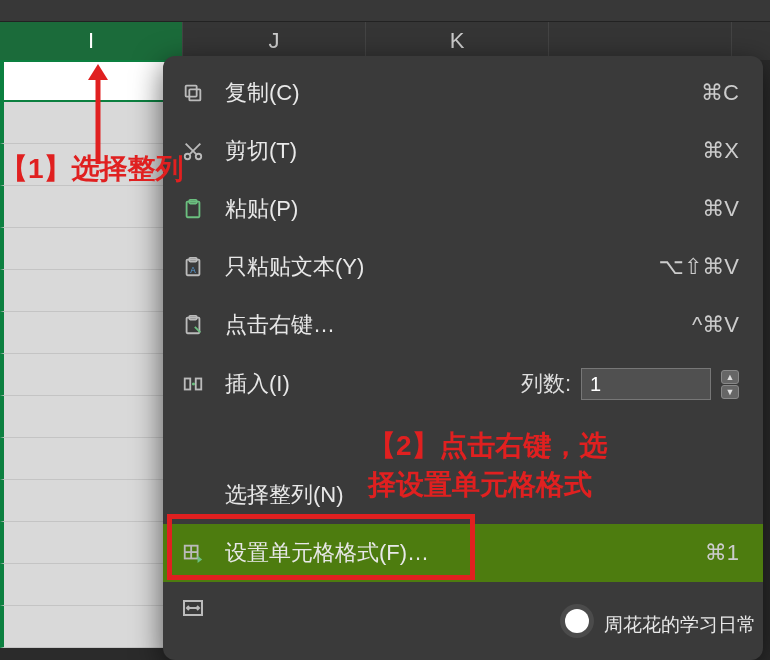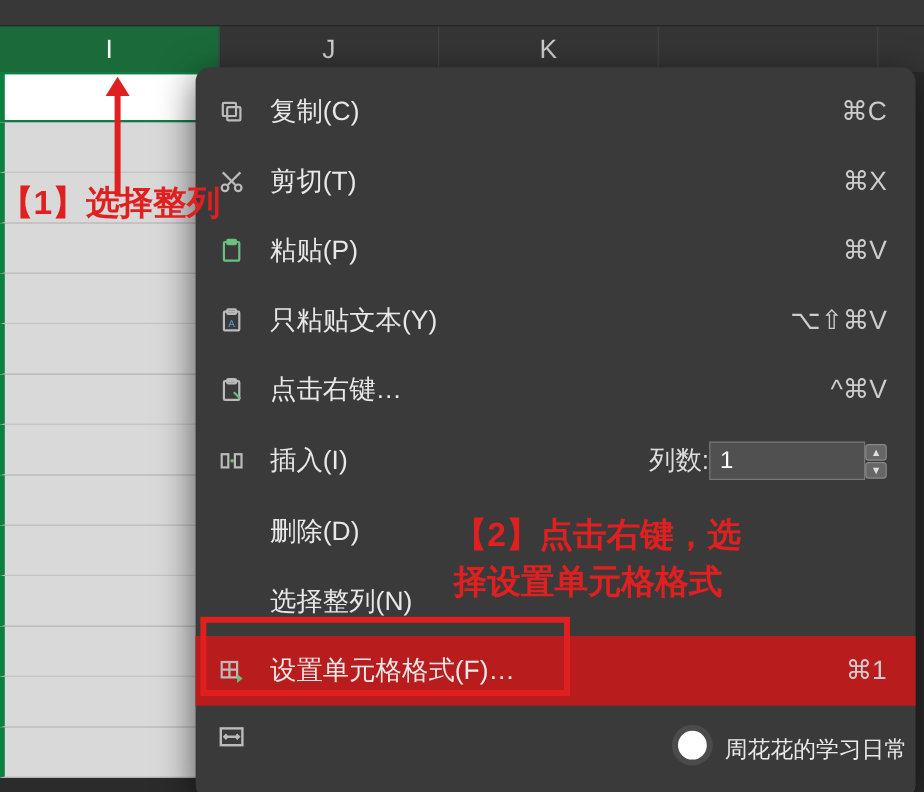--- a/index.html
+++ b/index.html
@@ -84,26 +84,26 @@
     }
     .menu-item .label {
       flex: 1;
       white-space: nowrap;
     }
     .menu-item .shortcut {
       color: #ccc;
       font-size: 22px;
     }
     .menu-item.highlight {
-      background: #b91c1c;
+      background: #4d7c0f;
     }
     .insert-controls {
       display: flex;
       align-items: center;
-      gap: 0;
+      gap: 10px;
       color: #ddd;
     }
     .insert-controls input {
       width: 130px;
       height: 32px;
       background: #505050;
       border: 1px solid #777;
       color: #fff;
       font-size: 20px;
       padding: 0 8px;
@@ -273,21 +273,20 @@
       <input value="1" style="">
       <span class="spinner">
         <span class="spinner-btn">▲</span>
         <span class="spinner-btn">▼</span>
       </span>
     </span>
   </div>
 
   <div class="menu-item">
     <span class="micon"></span>
-    <span class="label">删除(D)</span>
   </div>
 
   <div class="menu-item">
     <span class="micon"></span>
     <span class="label">选择整列(N)</span>
   </div>
 
   <div class="menu-item highlight">
     <span class="micon">
       <svg width="24" height="22" viewBox="0 0 24 24" fill="none" stroke="#bbb" stroke-width="2">
@@ -318,21 +317,21 @@
   </div>
 </div>
 
 <svg class="arrow-up" width="24" height="100">
   <line x1="12" y1="100" x2="12" y2="8" stroke="#e02020" stroke-width="5"></line>
   <polygon points="12,0 2,16 22,16" fill="#e02020"></polygon>
 </svg>
 <div class="red-text" style="left:0; top:149px;">【1】选择整列</div>
 
 <div class="red-box" style="left:167px; top:514px; width:308px; height:66px;"></div>
-<div class="red-text" style="left:378px; top:426px;">
+<div class="red-text" style="left:368px; top:426px;">
   <span>【2】点击右键，选</span><br>
   <span>择设置单元格格式</span>
 </div>
 
 <div class="watermark">
   <span class="wm-circle">
     <span class="wm-inner"></span>
   </span>
   <span>周花花的学习日常</span>
 </div>

